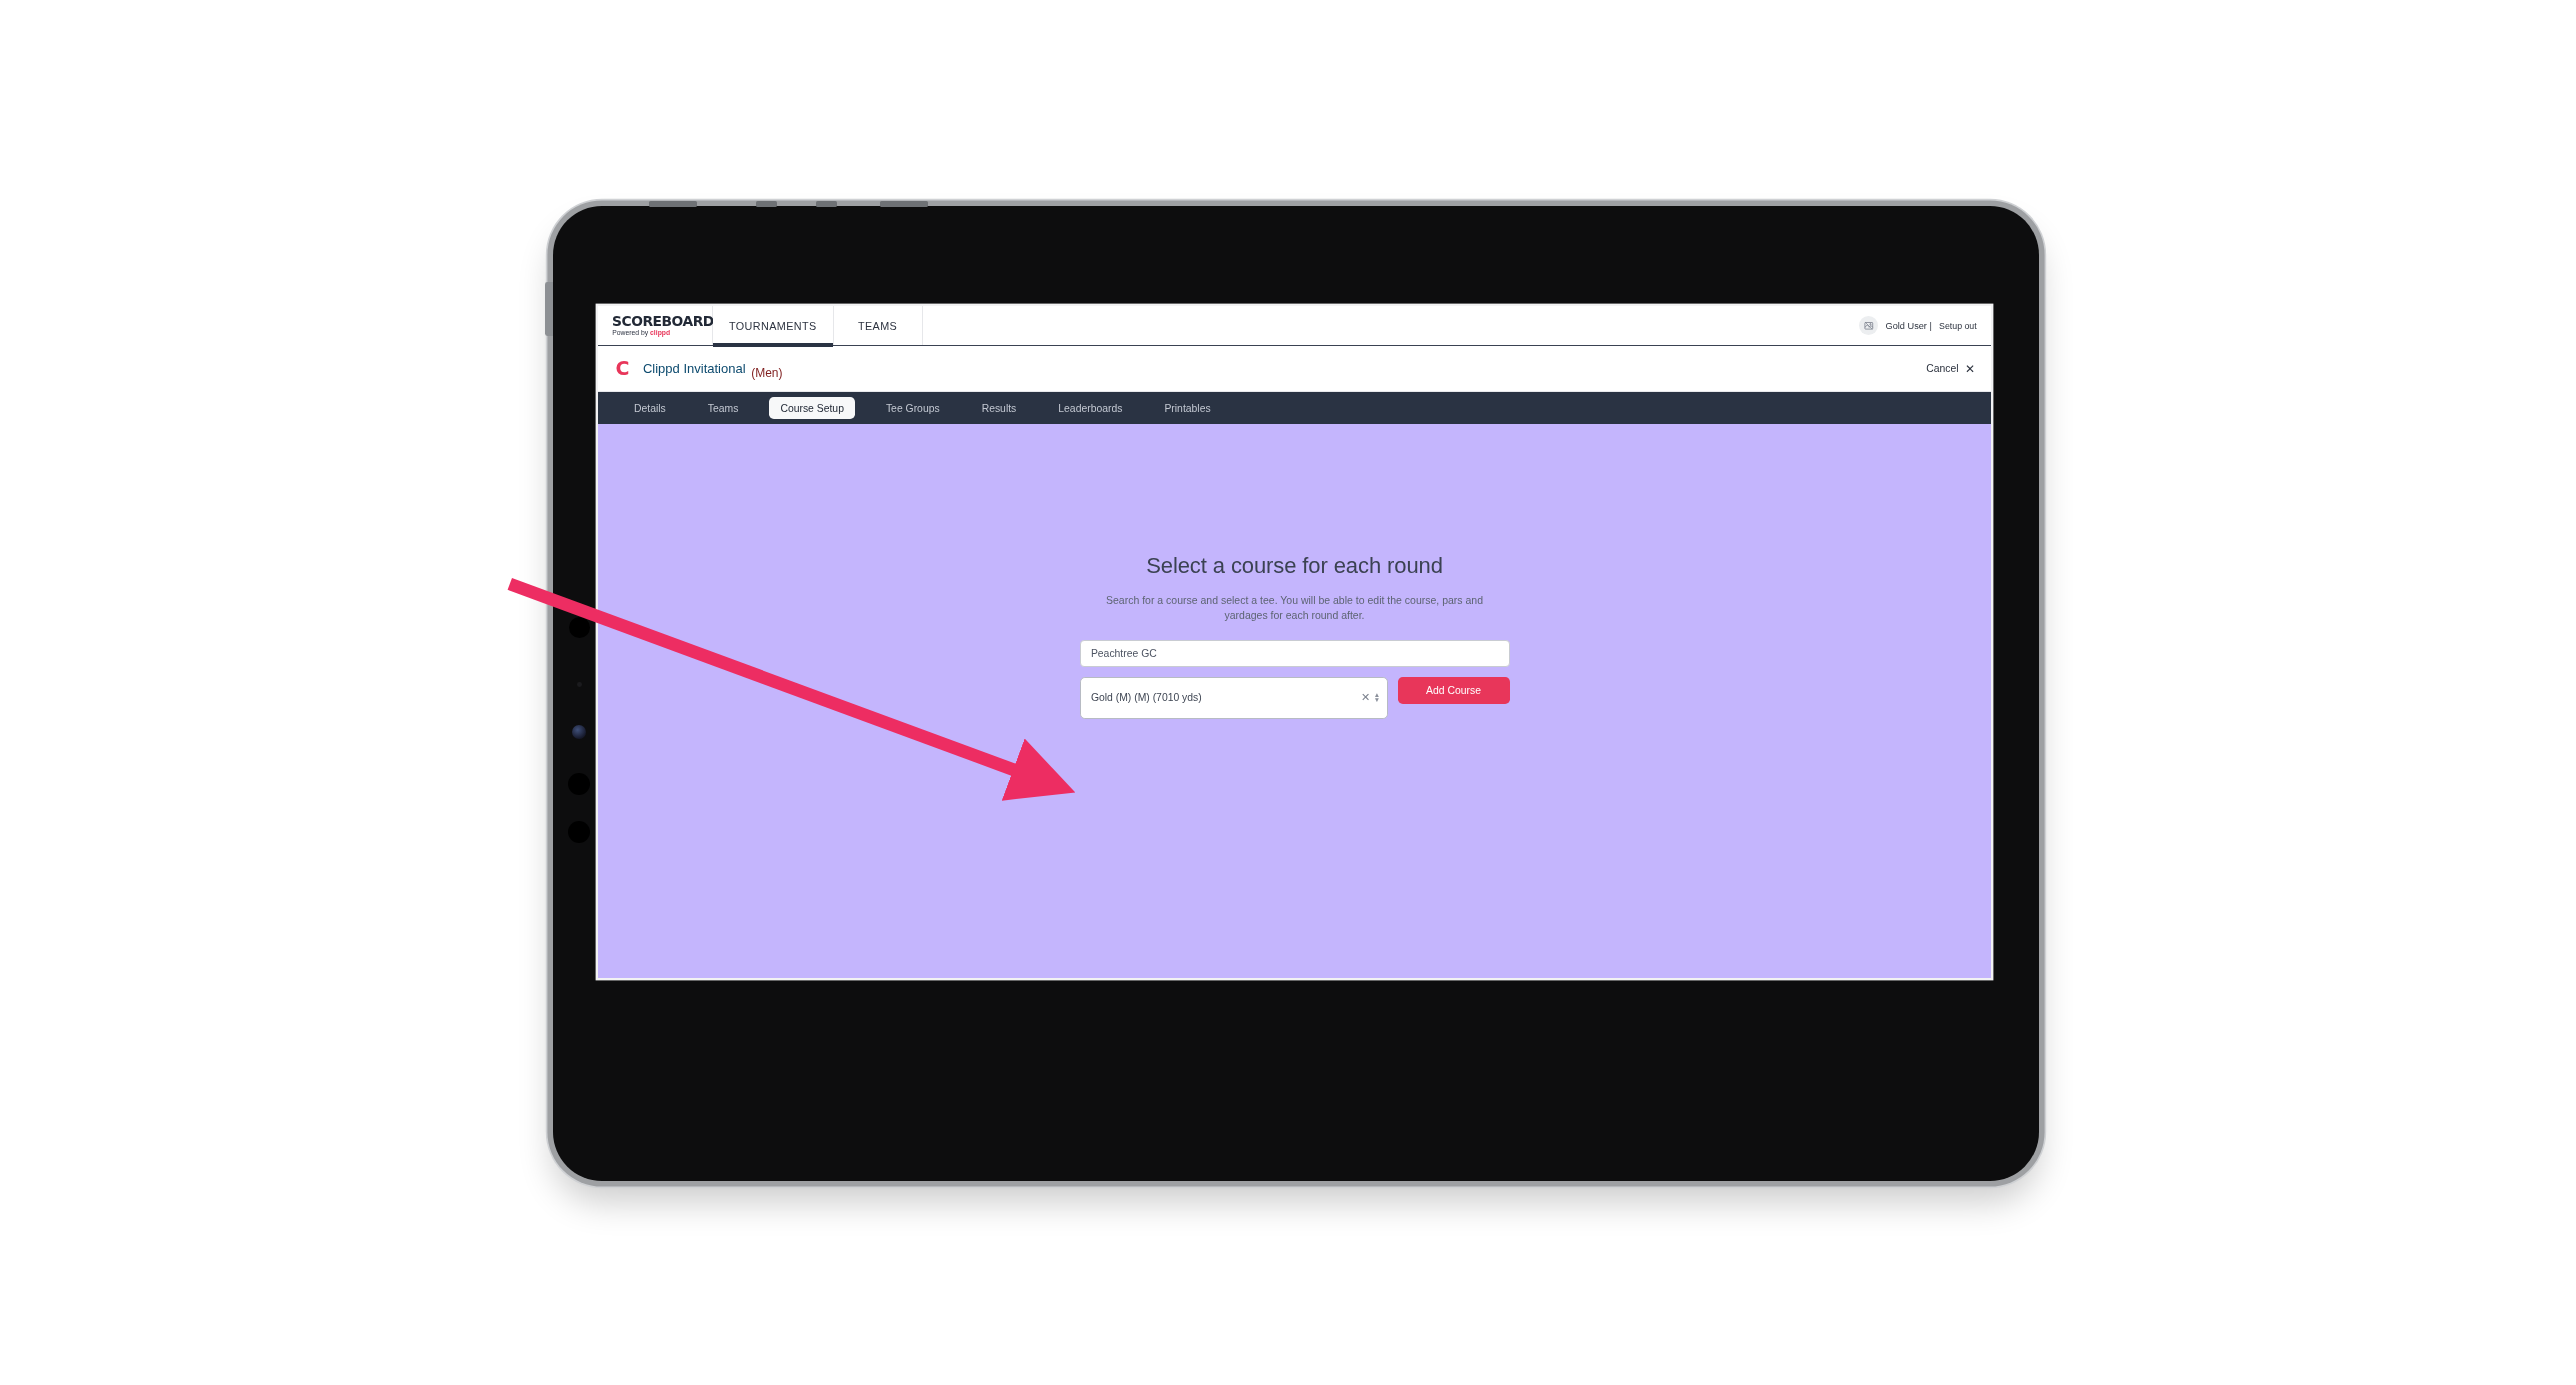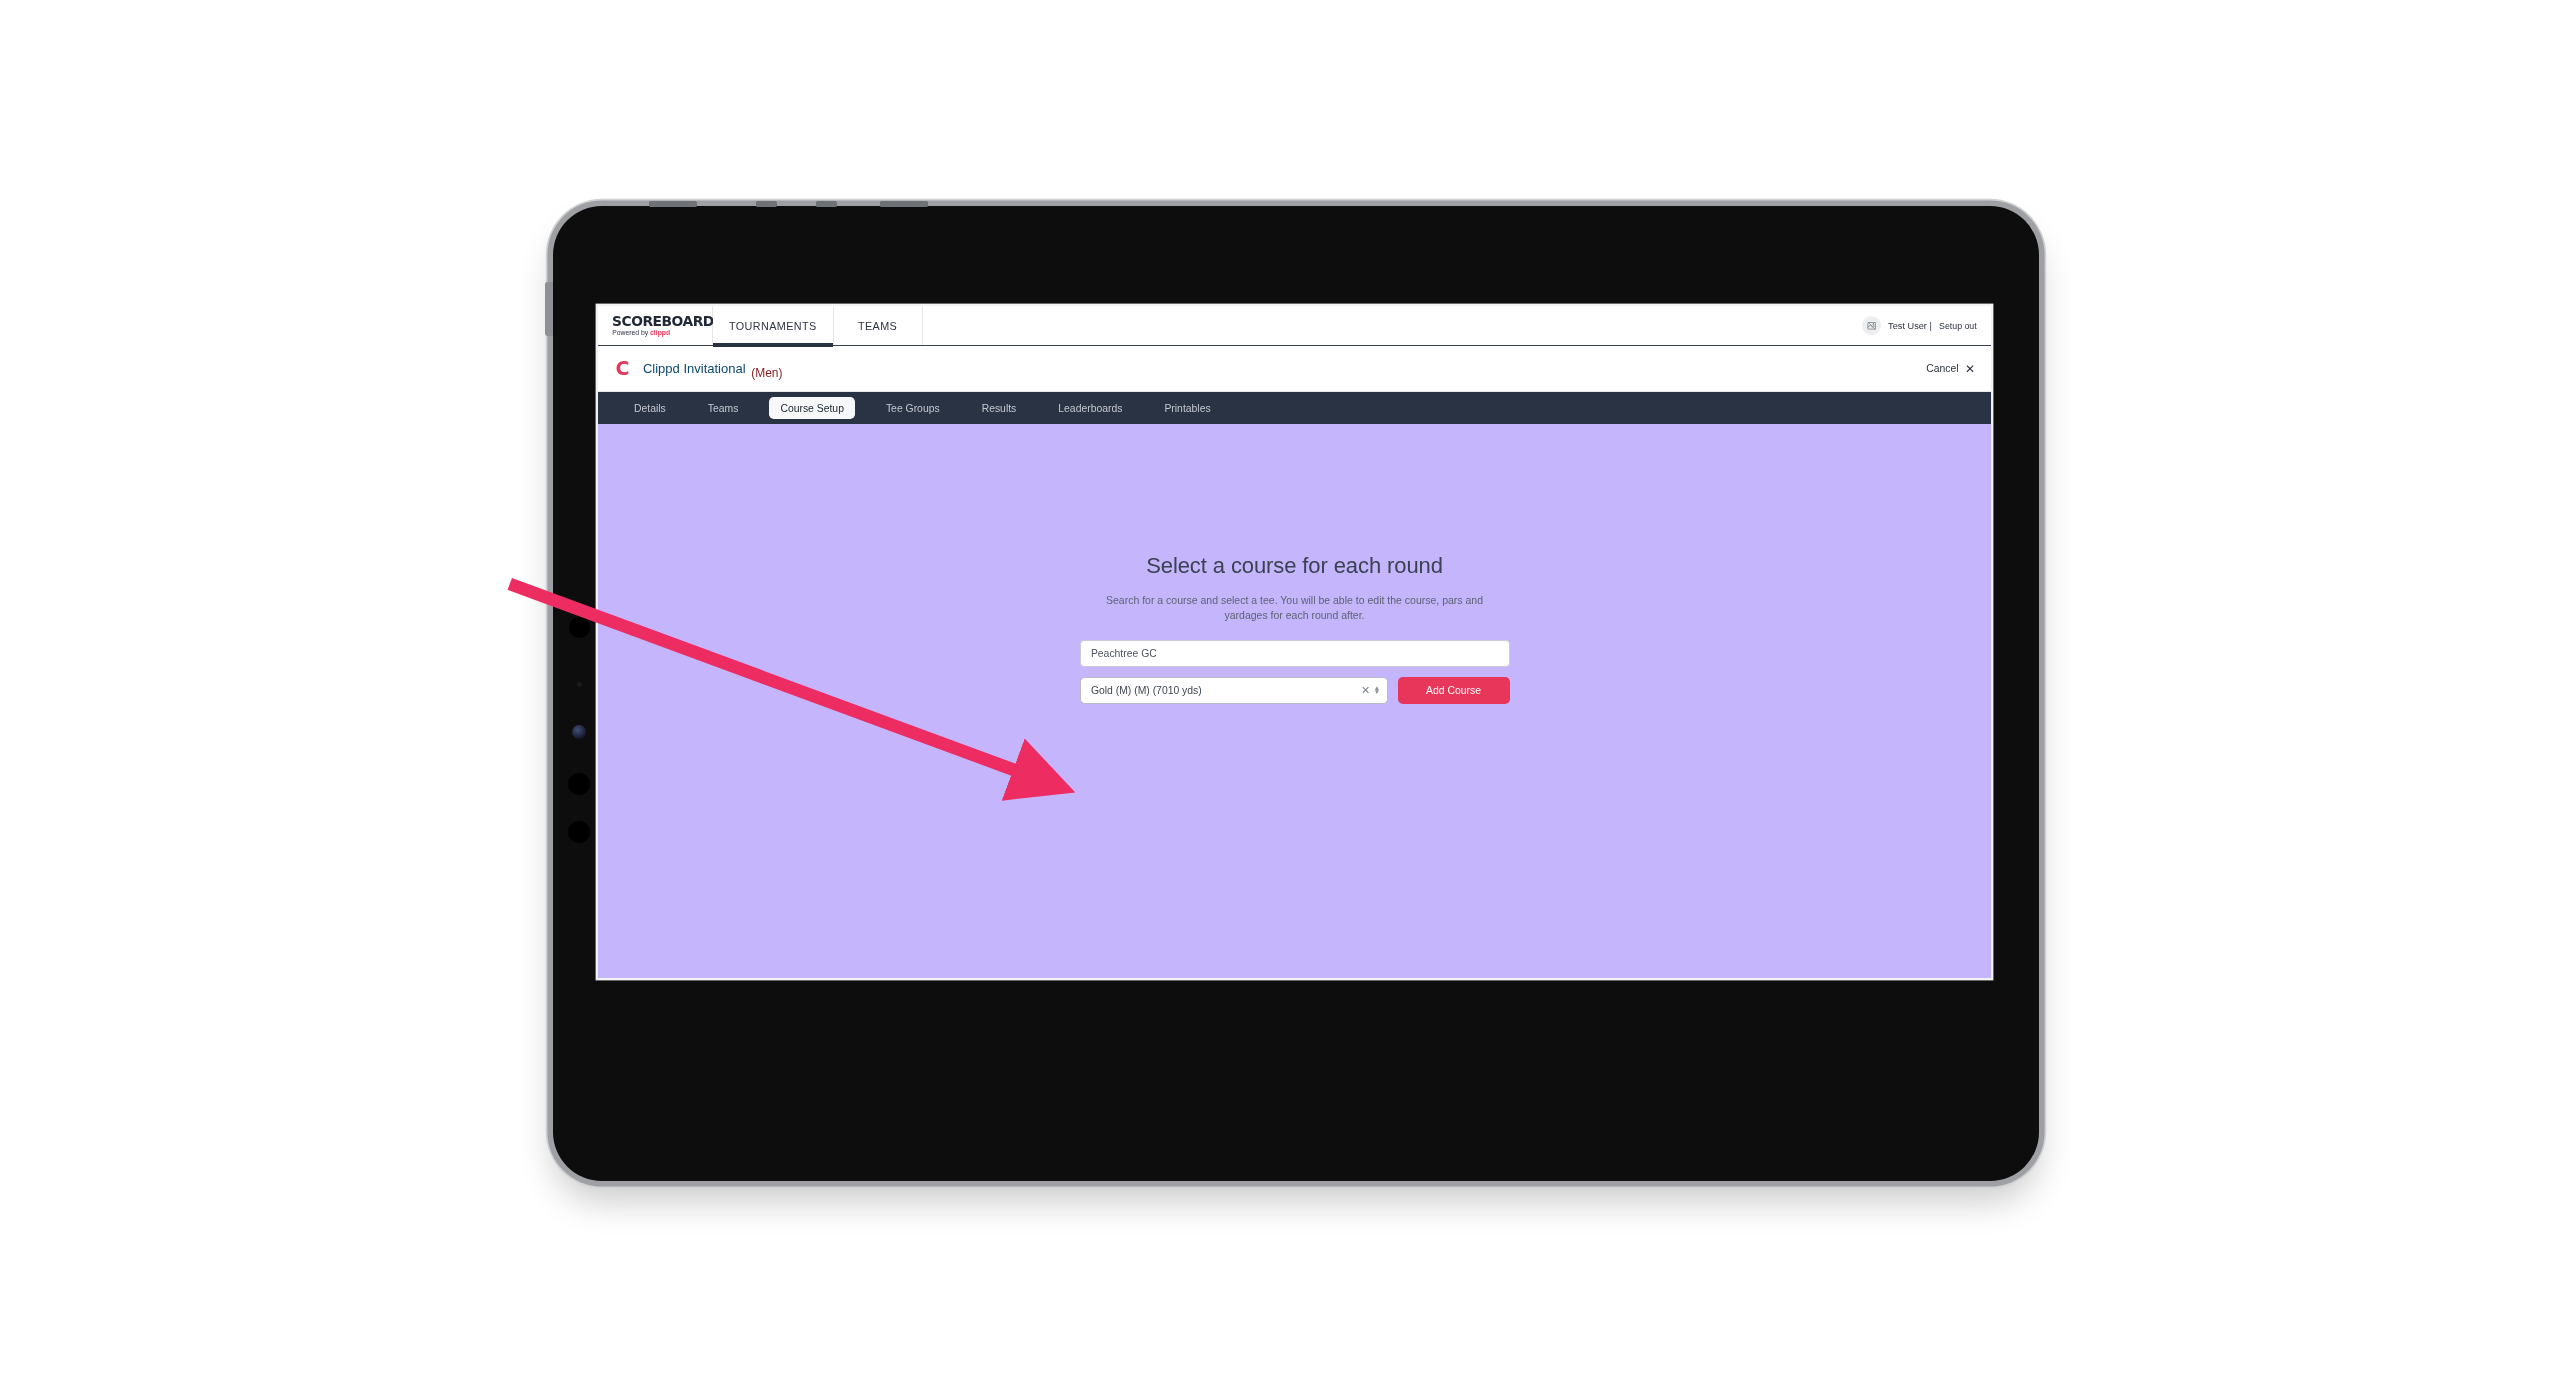--- a/index.html
+++ b/index.html
@@ -251,21 +251,21 @@
   .search-field .val { font-size: 10.4px; color: #4d5462; }
 
   .row2 {
     margin-top: 10.4px;
     display: flex;
     gap: 9.6px;
     align-items: stretch;
   }
   .tee-select {
     flex: 1 1 auto;
-    height: 27px;
+    height: 42px;
     border: 0.8px solid #b7bbc3;
     border-radius: 4.8px;
     background: #fff;
     display: flex; align-items: center;
     padding: 0 8px 0 10.4px;
     cursor: pointer;
   }
   .tee-select .val { font-size: 10.4px; color: #3f4653; }
   .tee-clear {
     margin-left: auto;
@@ -338,21 +338,21 @@
         <div class="appbar-right">
           <div class="avatar">
             <svg width="9.6" height="9.6" viewBox="0 0 16 16" fill="none" stroke="#6c7280" stroke-width="1.2">
               <rect x="1.5" y="2.5" width="13" height="11" rx="1"></rect>
               <path d="M1.5 10.5 L5.5 6.5 L9 10"></path>
               <path d="M8.5 11 L11.5 7.5 L14.5 10.5"></path>
               <circle cx="10.8" cy="5.4" r="1.1"></circle>
               <path d="M2 2 L14 14" stroke-width="1"></path>
             </svg>
           </div>
-          <div class="user-name">Test User |</div>
+          <div class="user-name">Gold User |</div>
           <div class="signout">Setup out</div>
         </div>
       </div>
 
       <div class="tourn-bar">
         <div class="clippd-c">C</div>
         <div class="tourn-title">Clippd Invitational</div>
         <div class="tourn-gender">(Men)</div>
         <div class="cancel-wrap">
           <span class="cancel-text">Cancel</span>

